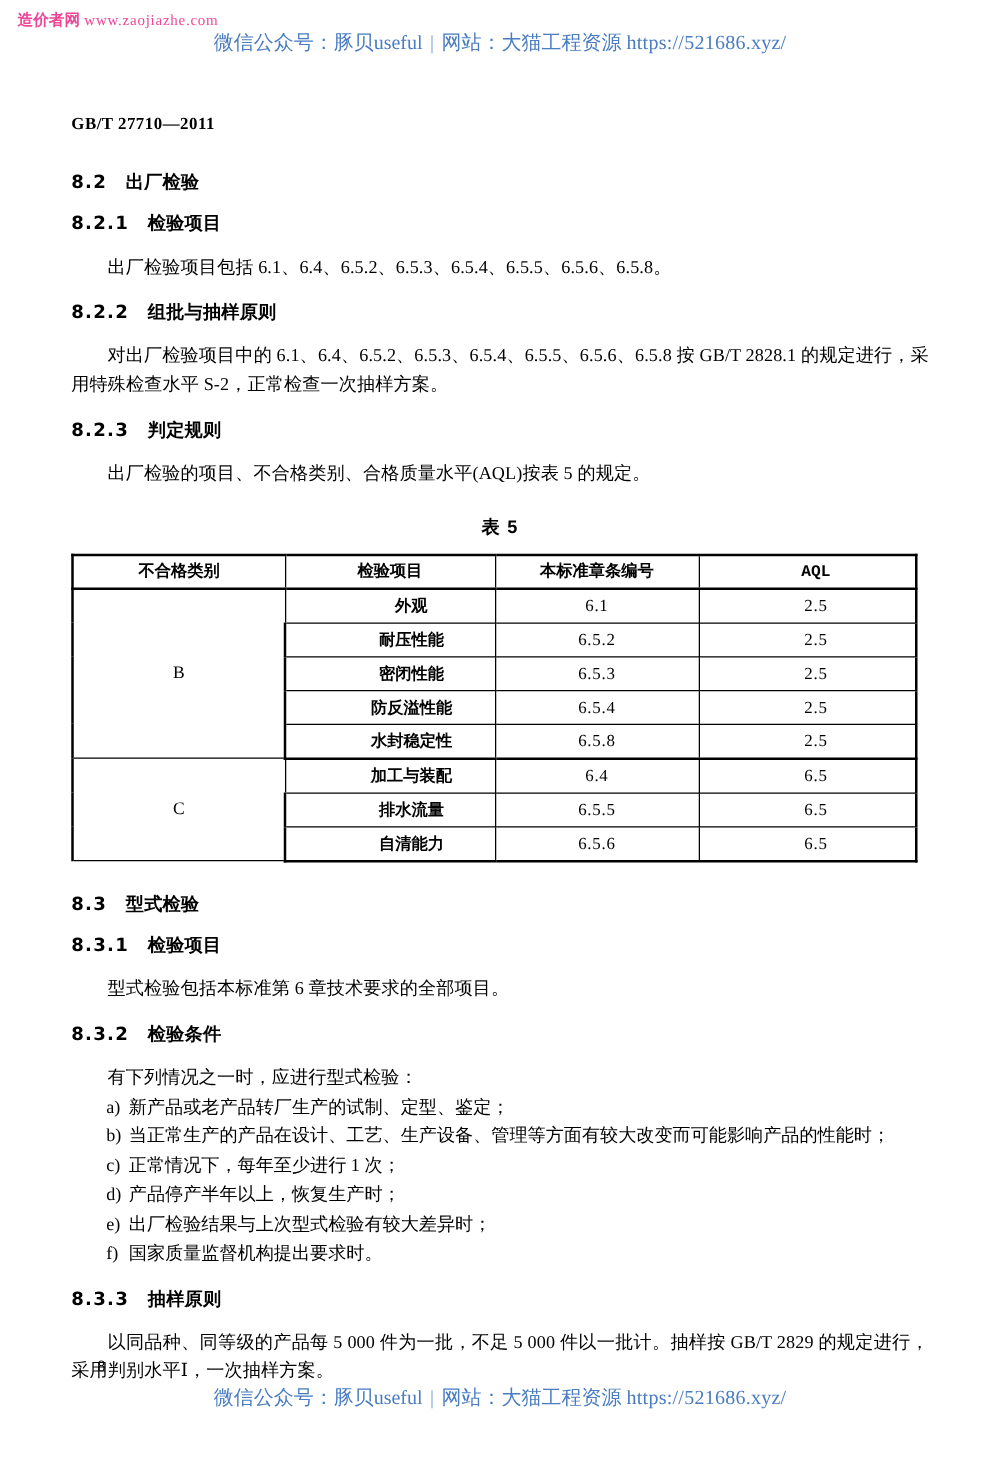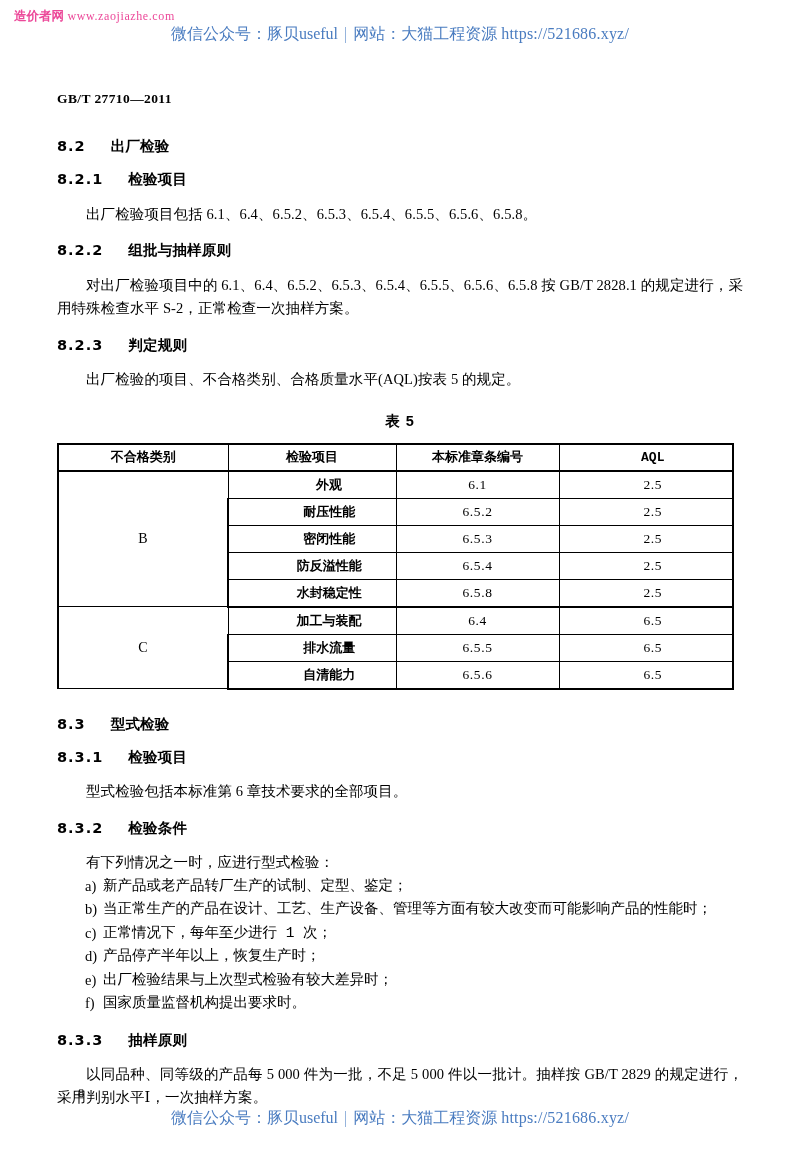--- a/index.html
+++ b/index.html
@@ -91,21 +91,21 @@
     letter-spacing: 0.2px;
     line-height: 1.2;
   }
   .heading .num {
     display: inline-block;
     min-width: 0;
     letter-spacing: 1px;
   }
   .heading .ttl {
     display: inline-block;
-    margin-left: 25px;
+    margin-left: 15px;
   }
   .h-l1 { margin-top: 0; }
   .sp-h { height: 16px; }
   .sp-p { height: 14px; }
 
   p.para {
     margin: 0;
     font-size: 14.5px;
     line-height: 1.62;
     text-indent: 2em;
@@ -129,21 +129,20 @@
   }
   .list li .marker {
     width: 46px;
     flex: 0 0 46px;
     padding-left: 28px;
     box-sizing: border-box;
   }
   .list li .txt {
     flex: 1 1 auto;
     text-align: justify;
-    font-family: Liberation Mono, monospace;
   }
 
   
   .table-caption {
     text-align: center;
     font-size: 14.5px;
     font-weight: bold;
     font-family: Liberation Sans, sans-serif;
     margin: 0;
     letter-spacing: 1px;

